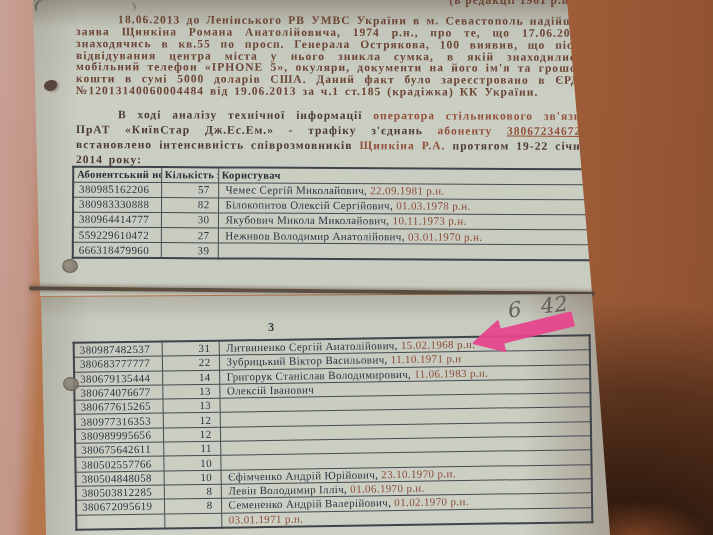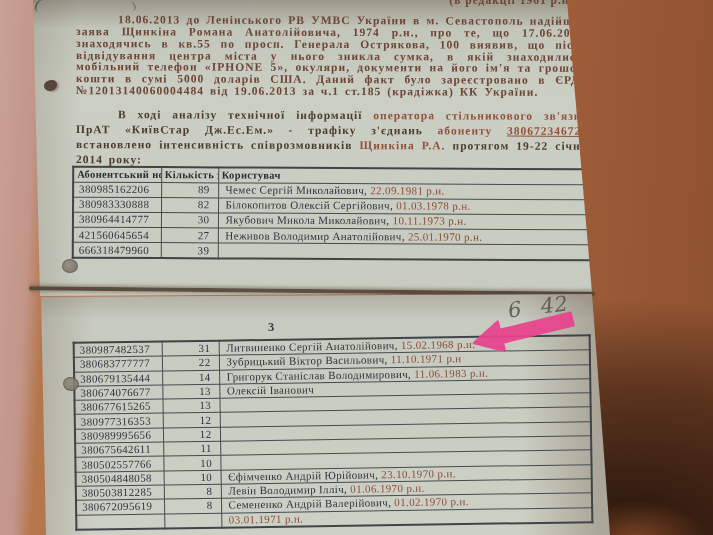--- a/index.html
+++ b/index.html
@@ -118,37 +118,37 @@
     <thead>
       <tr>
         <th>Абонентський номер</th>
         <th>Кількість з'єднань.</th>
         <th>Користувач</th>
       </tr>
     </thead>
     <tbody>
         <tr>
           <td class="c-num">380985162206</td>
-          <td class="c-cnt">89</td>
+          <td class="c-cnt">57</td>
           <td class="c-usr">Чемес Сергій Миколайович, <span class="dob">22.09.1981 р.н.</span></td>
         </tr>
         <tr>
           <td class="c-num">380983330888</td>
           <td class="c-cnt">82</td>
           <td class="c-usr">Білокопитов Олексій Сергійович, <span class="dob">01.03.1978 р.н.</span></td>
         </tr>
         <tr>
           <td class="c-num">380964414777</td>
           <td class="c-cnt">30</td>
           <td class="c-usr">Якубович Микола Миколайович, <span class="dob">10.11.1973 р.н.</span></td>
         </tr>
         <tr>
-          <td class="c-num">421560645654</td>
+          <td class="c-num">559229610472</td>
           <td class="c-cnt">27</td>
-          <td class="c-usr">Неживов Володимир Анатолійович, <span class="dob">25.01.1970 р.н.</span></td>
+          <td class="c-usr">Неживов Володимир Анатолійович, <span class="dob">03.01.1970 р.н.</span></td>
         </tr>
         <tr>
           <td class="c-num">666318479960</td>
           <td class="c-cnt">39</td>
           <td class="c-usr"></td>
         </tr>
       </tbody>
   </table>
 
   <div class="penmark"></div>

